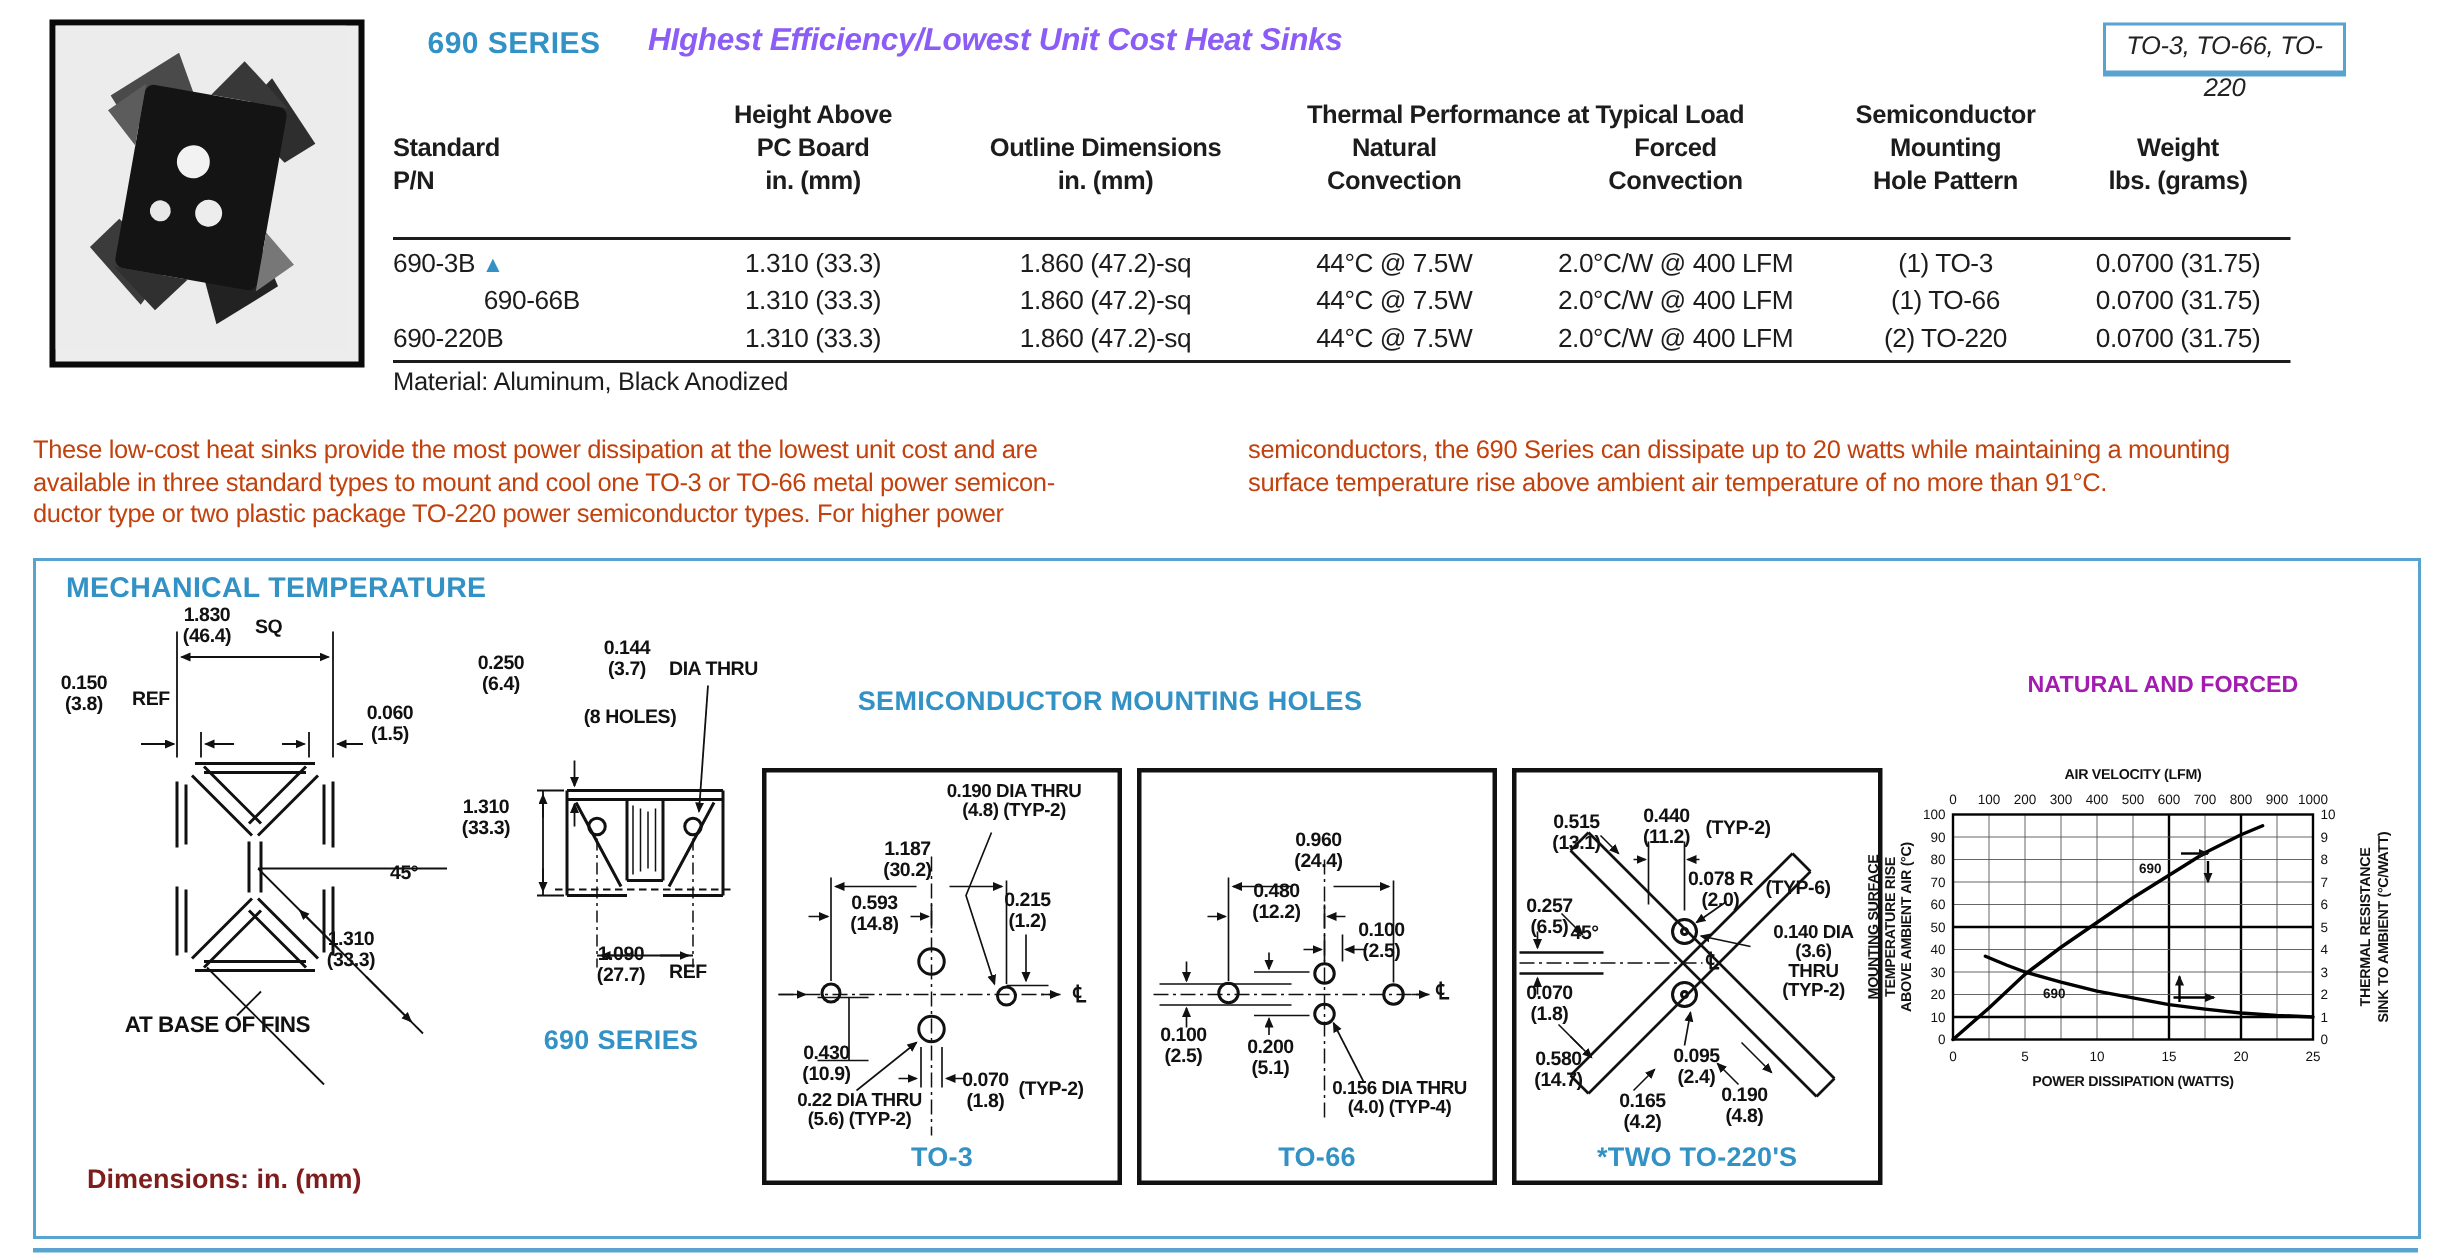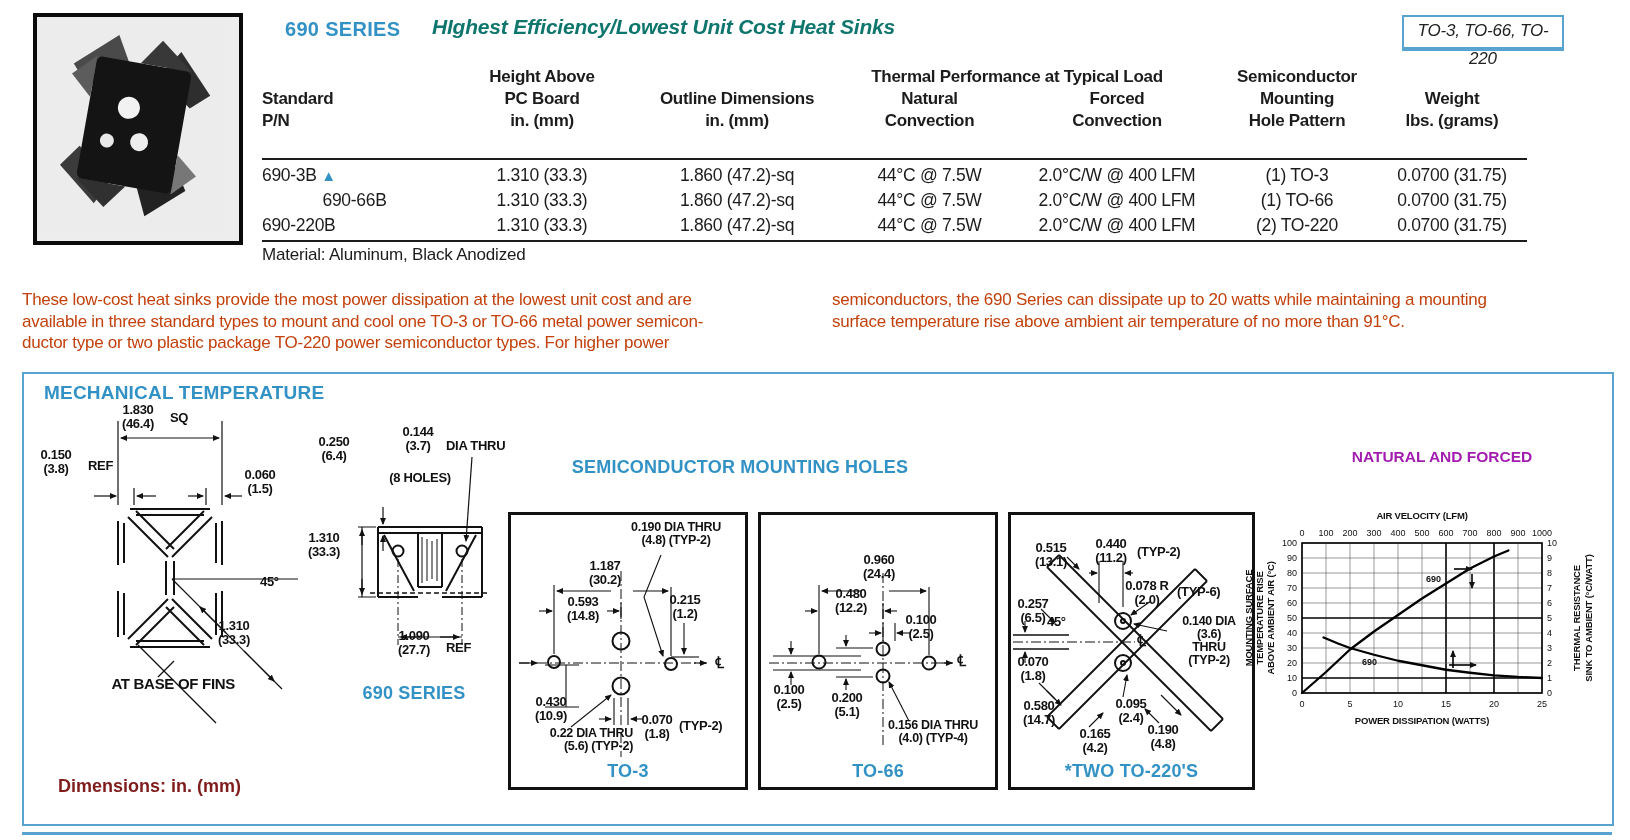--- a/index.html
+++ b/index.html
@@ -2,41 +2,41 @@
 <html><head>
 <meta charset="utf-8">
 <style>
   html,body{margin:0;padding:0;background:#fff}
   #page{position:relative;width:1630px;height:840px;background:#fff;overflow:hidden;
         font-family:"Liberation Sans",sans-serif;color:#1c1c1c}
   .abs{position:absolute}
   
   #photo{position:absolute;left:33px;top:13px;width:202px;height:224px;border:4px solid #0a0a0a;background:#ededed}
   #series-title{position:absolute;left:285px;top:18px;font-size:20px;font-weight:bold;color:#3392c5;letter-spacing:.3px}
-  #page-title{position:absolute;left:432px;top:15px;font-size:21px;font-weight:bold;font-style:italic;color:#0f766e;letter-spacing:-.2px}
+  #page-title{position:absolute;left:432px;top:15px;font-size:21px;font-weight:bold;font-style:italic;color:#8b5cf6;letter-spacing:-.2px}
   #pkg-box{position:absolute;left:1402px;top:15px;width:158px;height:30px;border:2px solid #58a3cf;border-bottom-width:4px;
            background:#fff;text-align:center;line-height:28px;font-style:italic;font-size:17px;color:#222;letter-spacing:-.2px}
   
   .hcell{position:absolute;font-weight:bold;font-size:17px;line-height:22px;text-align:center;letter-spacing:-.3px;white-space:pre-line}
   .hleft{text-align:left}
   .rrow{position:absolute;left:262px;width:1265px;height:25px;font-size:17.5px;letter-spacing:-.3px}
   .rcell{position:absolute;top:0;text-align:center;line-height:25px}
   .rule{position:absolute;background:#1c1c1c;height:2px}
   .tri{color:#3392c5;font-size:15px}
   #material-note{position:absolute;left:262px;top:245px;font-size:17px;letter-spacing:-.2px}
   .para{position:absolute;font-size:17px;line-height:21.5px;letter-spacing:-.25px;white-space:pre-line;color:#c2410c}
   
   #mech-box{position:absolute;left:22px;top:372px;width:1588px;height:450px;border:2px solid #58a3cf;background:#fff}
   #mech-heading{position:absolute;left:44px;top:382px;font-size:19px;font-weight:bold;color:#3392c5;letter-spacing:.2px}
   #holes-heading{position:absolute;left:520px;top:457px;width:440px;text-align:center;font-size:18px;font-weight:bold;color:#3392c5;letter-spacing:.2px}
   #dims-note{position:absolute;left:58px;top:776px;font-size:18px;font-weight:bold;color:#7f1d1d}
   .diag{position:absolute}
   .dim{position:absolute;font-weight:bold;font-size:13px;line-height:13.5px;white-space:pre-line;text-align:center;letter-spacing:-.3px;color:#111}
   .dim.sm{font-size:12.5px;line-height:13px}
-  .dim.lft{text-align:right}
+  .dim.lft{text-align:center}
   .cl-sym{position:absolute;font-weight:bold;font-size:16px;color:#111}
   .cap{position:absolute;left:0;right:0;text-align:center;font-weight:bold;font-size:18px;color:#3392c5;letter-spacing:.2px}
   .box{position:absolute;border:3px solid #111;background:#fff;box-sizing:border-box}
   .note-b{font-weight:bold;font-size:15px;color:#111;letter-spacing:-.3px}
   
   #chart-title{position:absolute;left:1277px;top:447px;width:330px;text-align:center;font-weight:bold;font-size:15.5px;line-height:19px;color:#a21caf}
   #chart-svg text{fill:#111}
   #chart-svg .tk{font:9px "Liberation Sans",sans-serif}
   #chart-svg .axl{font:bold 9.5px "Liberation Sans",sans-serif;letter-spacing:-.2px}
   #chart-svg .cvl{font:bold 9px "Liberation Sans",sans-serif}

